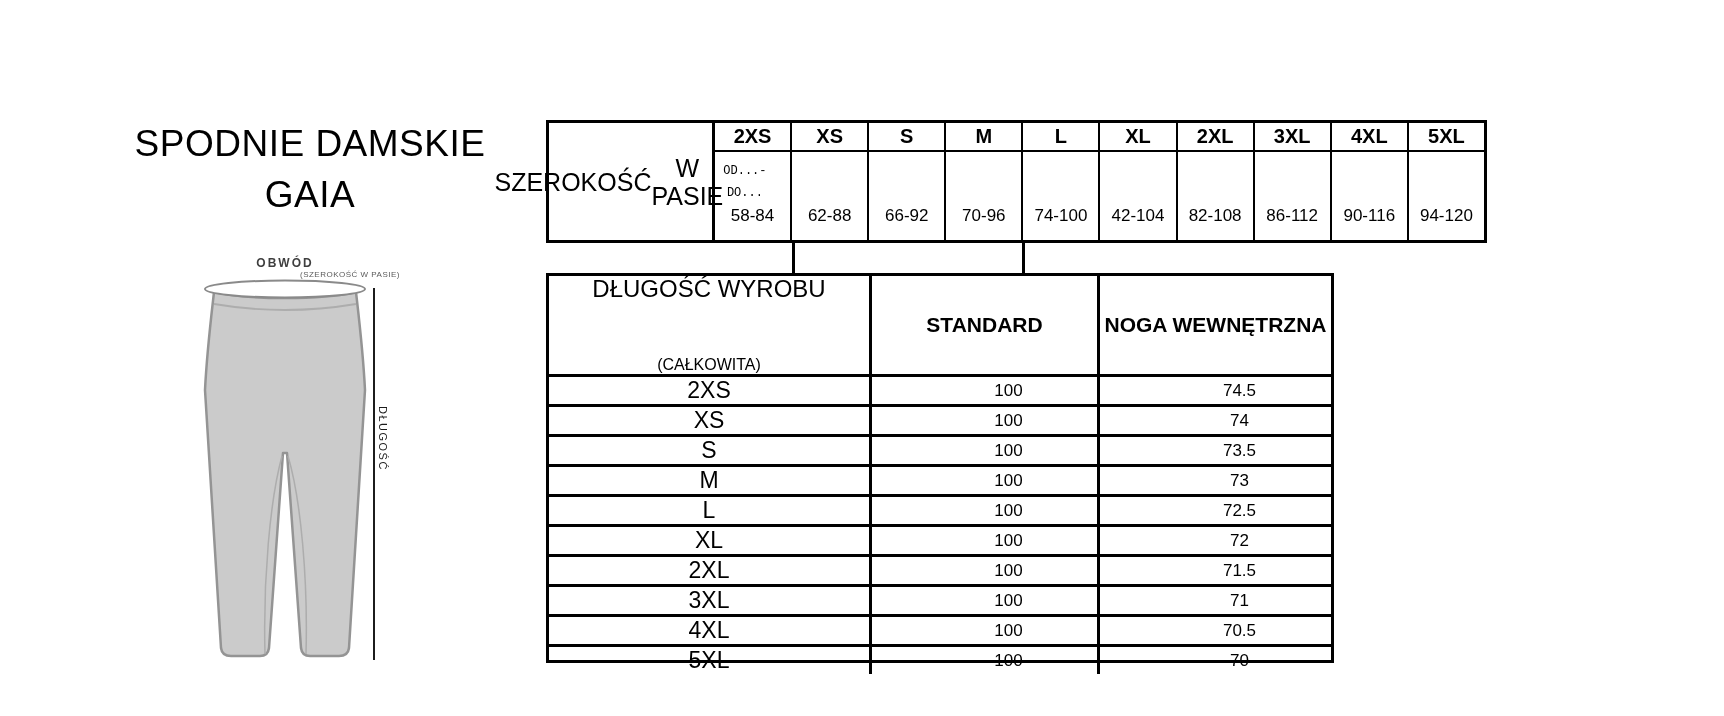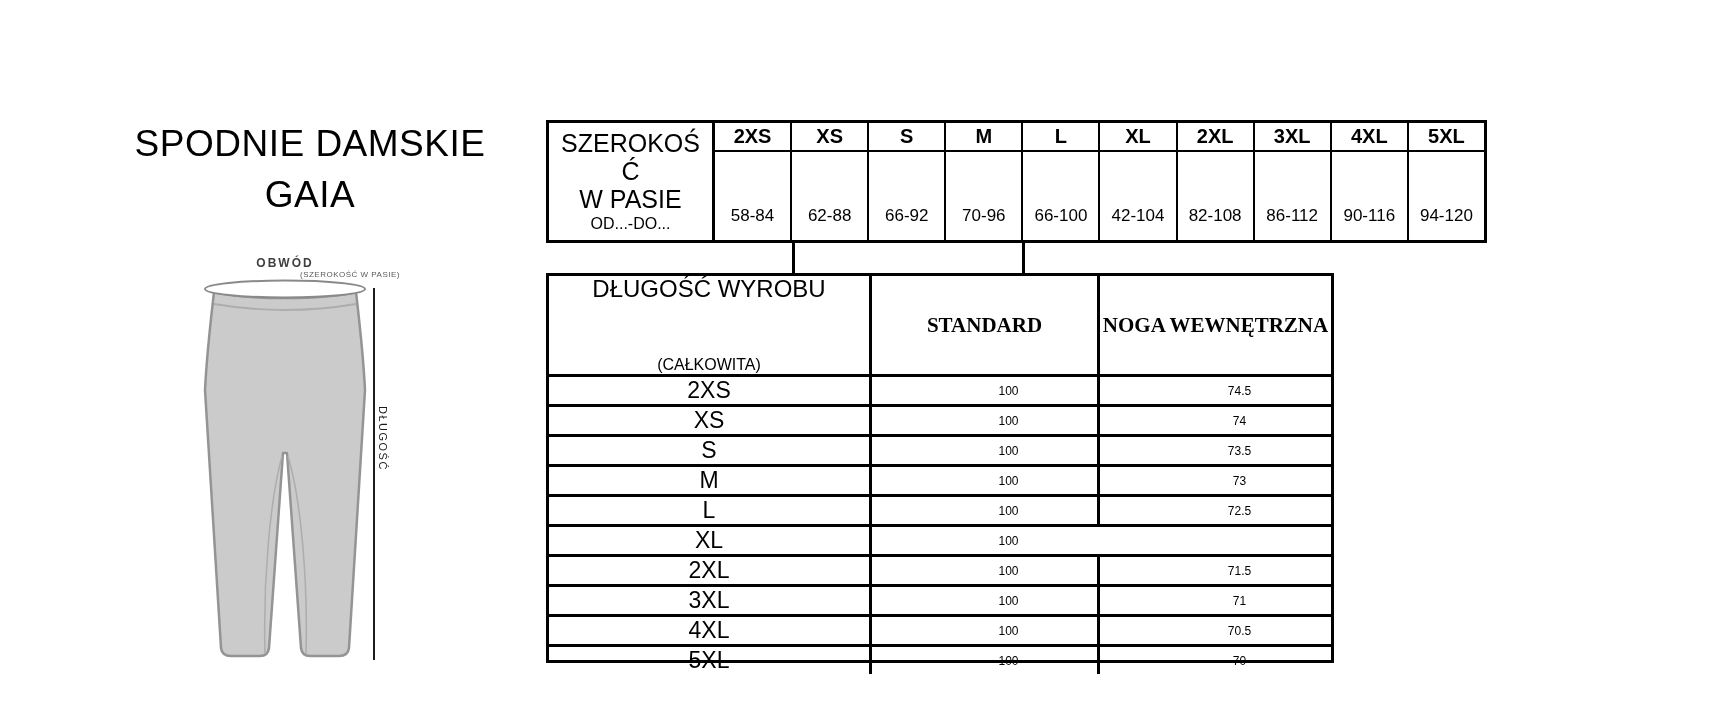--- a/index.html
+++ b/index.html
@@ -22,24 +22,24 @@
     font-size:8px;letter-spacing:.5px;color:#5a5a5a;}
   .measure-line{left:373px;top:288px;width:2px;height:372px;background:#1c1c1c;}
   .dlugosc-label{left:377px;top:406px;height:80px;
     writing-mode:vertical-rl;text-orientation:mixed;
     font-size:11px;letter-spacing:1.5px;color:#1c1c1c;}
 
   
   .width-table{left:546px;top:120px;width:941px;height:123px;
     border:3px solid #000;box-sizing:border-box;display:flex;background:#fff;}
   .wt-header{width:166px;flex:0 0 166px;border-right:3px solid #000;box-sizing:border-box;
-    display:flex;flex-direction:column;align-items:center;justify-content:center;
+    display:flex;flex-direction:row;align-items:center;justify-content:center;
     text-align:center;}
   .wt-header .big{font-size:25px;line-height:28px;}
-  .wt-header .note{font-size:16px;line-height:22px;}
+  .wt-header .note{font-size:12px;line-height:22px;font-family:Liberation Mono, monospace;}
   .t1col{flex:1 1 0;display:flex;flex-direction:column;box-sizing:border-box;}
   .t1col + .t1col{border-left:2px solid #000;}
   .t1size{height:29px;flex:0 0 29px;border-bottom:2px solid #000;box-sizing:border-box;
     display:flex;align-items:center;justify-content:center;
     font-size:20px;font-weight:bold;}
   .t1range{flex:1;display:flex;align-items:center;justify-content:center;font-size:17px;margin-top:39px;}
 
   
   .connector{top:241px;width:3px;height:34px;background:#000;}
   .connector.c1{left:792px;}
@@ -53,23 +53,23 @@
   .lt-rows{flex:1;display:flex;flex-direction:column;}
   .lt-row{flex:1;display:flex;box-sizing:border-box;}
   .lt-row + .lt-row{border-top:3px solid #000;}
   .lt-c1{flex:0 0 320px;width:320px;}
   .lt-c2{flex:0 0 228px;width:228px;border-left:3px solid #000;}
   .lt-c3{flex:1;border-left:3px solid #000;}
   .lt-cell{box-sizing:border-box;display:flex;flex-direction:column;
     align-items:center;justify-content:center;text-align:center;white-space:nowrap;gap:30px;}
   .lt-title{font-size:24px;line-height:26px;}
   .lt-subtitle{font-size:16px;line-height:18px;margin-top:24px;}
-  .lt-colhead{font-size:21px;font-weight:bold;font-family:Liberation Serif, serif;}
+  .lt-colhead{font-size:21px;font-weight:bold;}
   .lt-size{font-size:23px;}
-  .lt-val{font-size:12px;padding-left:48px;}
+  .lt-val{font-size:17px;padding-left:48px;}
 </style>
 </head>
 <body>
 
 <div class="abs title-block">
   <div class="title-line">SPODNIE DAMSKIE</div>
   <div class="title-line">GAIA</div>
 </div>
 
 <div class="abs obwod-label">OBWÓD</div>
@@ -124,21 +124,21 @@
       <div class="t1col">
         <div class="t1size">S</div>
         <div class="t1range">66-92</div>
       </div>
       <div class="t1col">
         <div class="t1size">M</div>
         <div class="t1range">70-96</div>
       </div>
       <div class="t1col">
         <div class="t1size">L</div>
-        <div class="t1range">66-100</div>
+        <div class="t1range">74-100</div>
       </div>
       <div class="t1col">
         <div class="t1size">XL</div>
         <div class="t1range">42-104</div>
       </div>
       <div class="t1col">
         <div class="t1size">2XL</div>
         <div class="t1range">82-108</div>
       </div>
       <div class="t1col">
@@ -190,20 +190,21 @@
         <div class="lt-cell lt-c3 lt-val">73</div>
       </div>
       <div class="lt-row">
         <div class="lt-cell lt-c1 lt-size">L</div>
         <div class="lt-cell lt-c2 lt-val">100</div>
         <div class="lt-cell lt-c3 lt-val">72.5</div>
       </div>
       <div class="lt-row">
         <div class="lt-cell lt-c1 lt-size">XL</div>
         <div class="lt-cell lt-c2 lt-val">100</div>
+        <div class="lt-cell lt-c3 lt-val">72</div>
       </div>
       <div class="lt-row">
         <div class="lt-cell lt-c1 lt-size">2XL</div>
         <div class="lt-cell lt-c2 lt-val">100</div>
         <div class="lt-cell lt-c3 lt-val">71.5</div>
       </div>
       <div class="lt-row">
         <div class="lt-cell lt-c1 lt-size">3XL</div>
         <div class="lt-cell lt-c2 lt-val">100</div>
         <div class="lt-cell lt-c3 lt-val">71</div>

